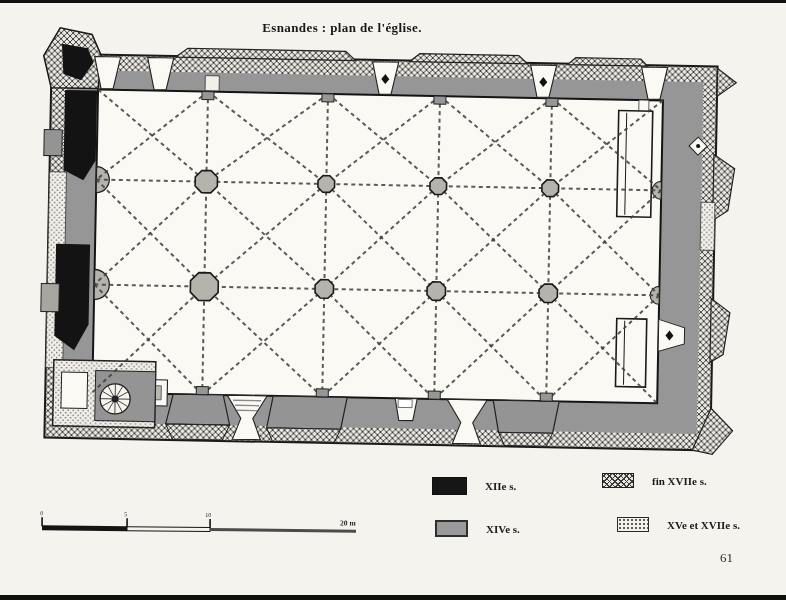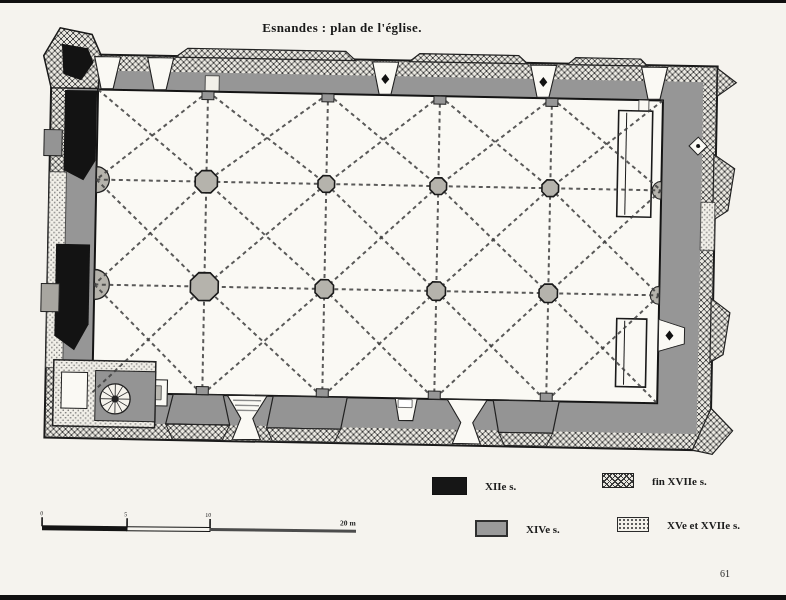--- a/index.html
+++ b/index.html
@@ -30,21 +30,21 @@
       repeating-linear-gradient(45deg,#3a3a3a 0 1px,transparent 1px 4px),
       repeating-linear-gradient(-45deg,#3a3a3a 0 1px,transparent 1px 4px);
   }
   .swatch.stipple{
     border:1.5px solid #2b2b2b;width:30px;height:13px;
     background-color:#f3f1ea;
     background-image:radial-gradient(#5c5c5c 0.8px, transparent 1.1px);
     background-size:4px 4px;
   }
   .page-number{
-    position:absolute;left:720px;top:568px;font-size:10px;color:#2a2a2a;
+    position:absolute;left:720px;top:550px;font-size:13px;color:#2a2a2a;
   }
 </style>
 </head>
 <body>
 
 <div class="page">
 
   <div class="scan-edge top"></div>
   <div class="scan-edge bottom"></div>
 
@@ -252,21 +252,21 @@
       <text x="205" y="517" font-size="6" fill="#222">10</text>
       <text x="340" y="524" font-size="7.5" font-weight="bold" fill="#222">20 m</text>
     </g>
   </svg>
 
   <div class="legend">
     <div class="legend-item" style="left:432px;top:477px;">
       <span class="swatch solid-black"></span>
       <span class="label">XIIe s.</span>
     </div>
-    <div class="legend-item" style="left:435px;top:520px;margin-left:40px;">
+    <div class="legend-item" style="left:435px;top:520px;">
       <span class="swatch solid-gray"></span>
       <span class="label">XIVe s.</span>
     </div>
     <div class="legend-item" style="left:602px;top:473px;">
       <span class="swatch crosshatch"></span>
       <span class="label">fin XVIIe s.</span>
     </div>
     <div class="legend-item" style="left:602px;top:517px;padding-left:15px;">
       <span class="swatch stipple"></span>
       <span class="label">XVe et XVIIe s.</span>

